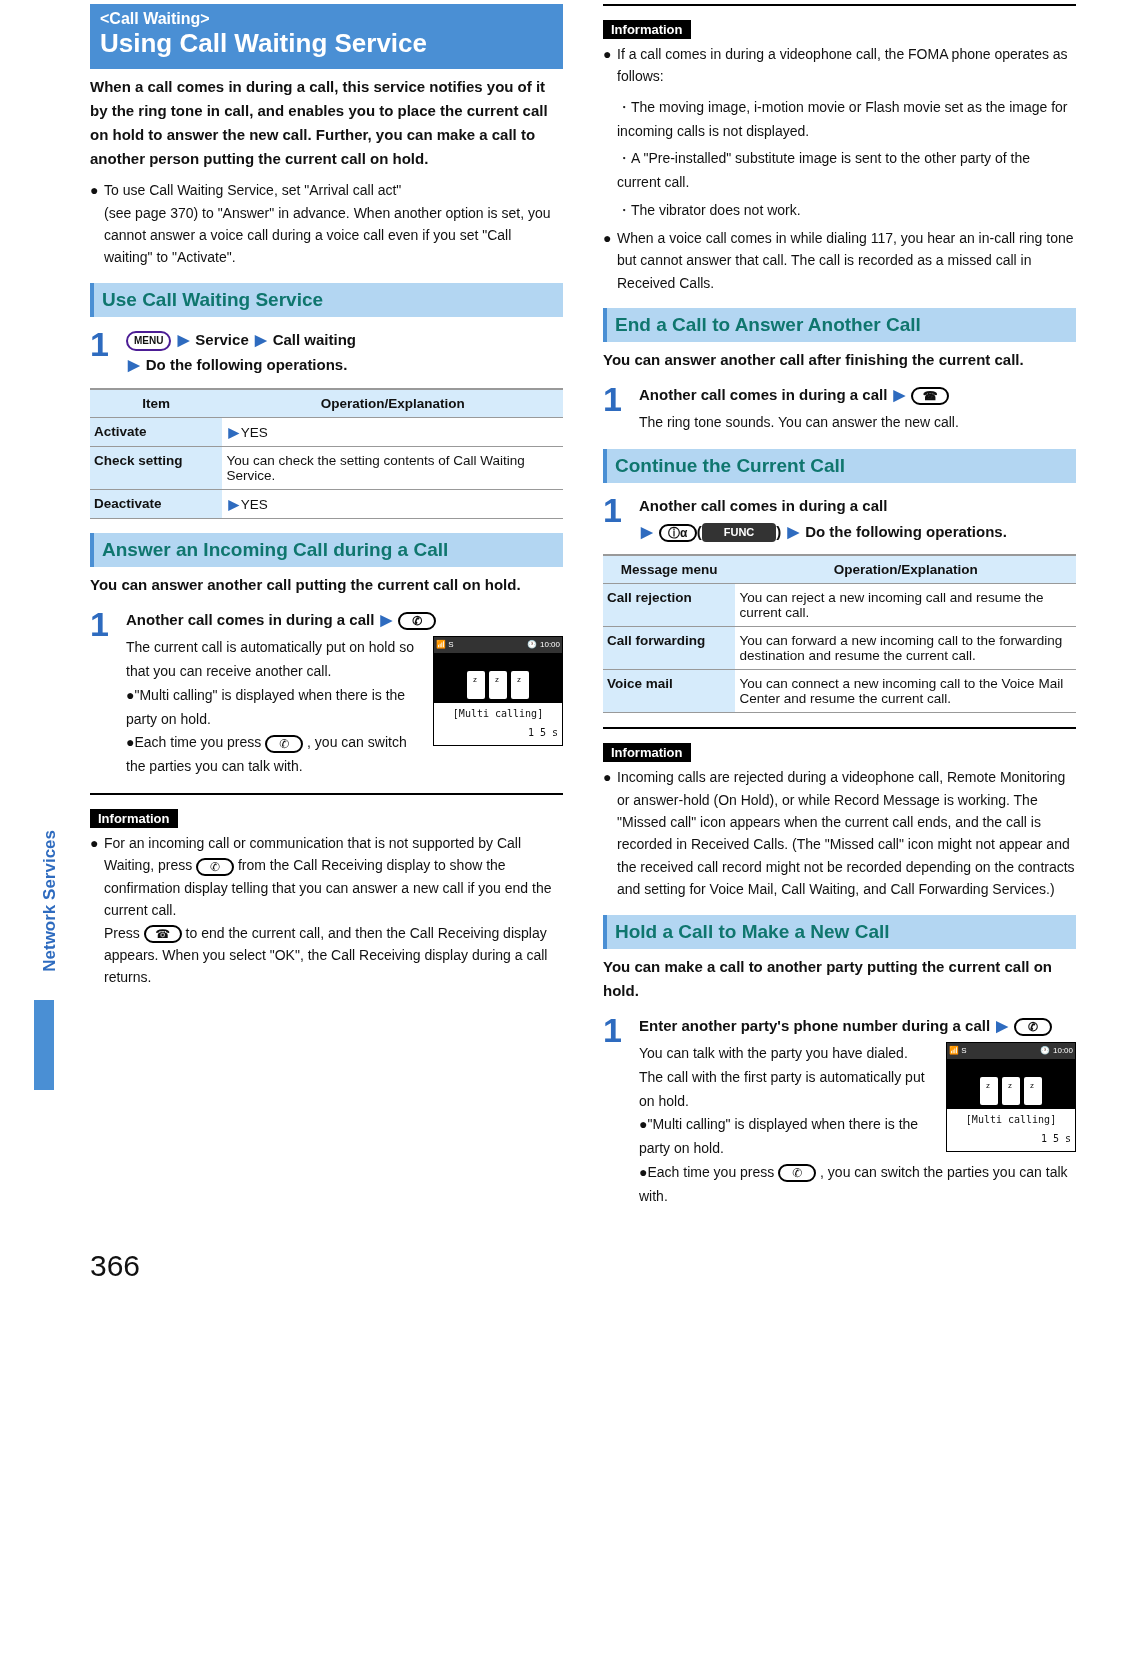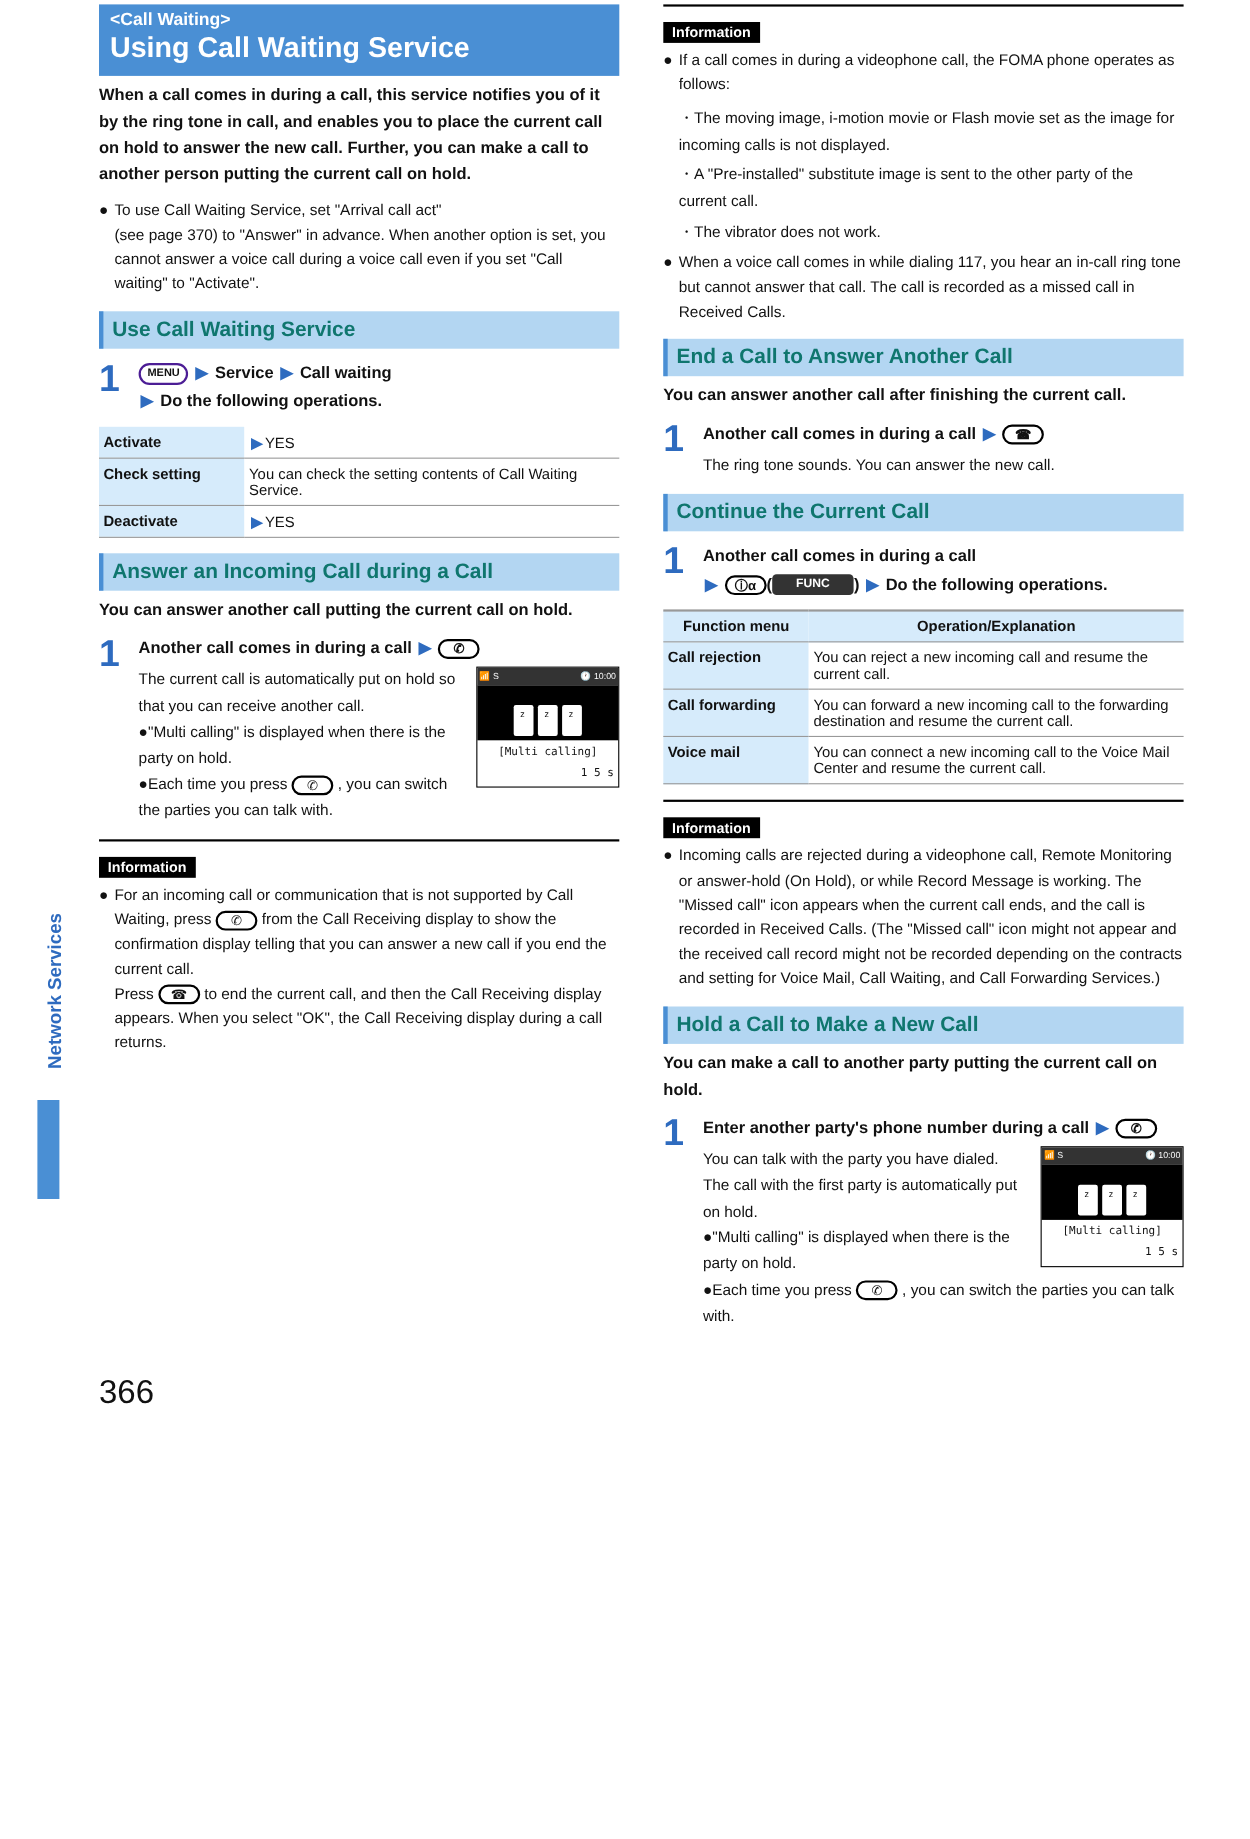--- a/index.html
+++ b/index.html
@@ -150,20 +150,24 @@
       <span>Service</span>
       <span class="arrow">▶</span>
       <span>Call waiting</span><br>
       <span class="arrow">▶</span>
       <span>Do the following operations.</span>
     </div>
   </div>
 
   <table class="info">
     <tbody>
+          <tr>
+      <th>Item</th>
+      <th>Operation/Explanation</th>
+    </tr>
     <tr>
       <td>Activate</td>
       <td><span class="arrow">▶</span><span>YES</span></td>
     </tr>
     <tr>
       <td>Check setting</td>
       <td>You can check the setting contents of Call Waiting Service.</td>
     </tr>
     <tr>
       <td>Deactivate</td>
@@ -264,21 +268,21 @@
       <span class="arrow">▶</span>
       <span class="phonekey">ⓘα</span>(<span class="funcbadge">FUNC</span>)
       <span class="arrow">▶</span>
       <span>Do the following operations.</span>
     </div>
   </div>
 
   <table class="info">
     <tbody>
           <tr>
-      <th>Function menu</th>
+      <th>Message menu</th>
       <th>Operation/Explanation</th>
     </tr>
     <tr>
       <td>Call rejection</td>
       <td>You can reject a new incoming call and resume the current call.</td>
     </tr>
     <tr>
       <td>Call forwarding</td>
       <td>You can forward a new incoming call to the forwarding destination and resume the current call.</td>
     </tr>

